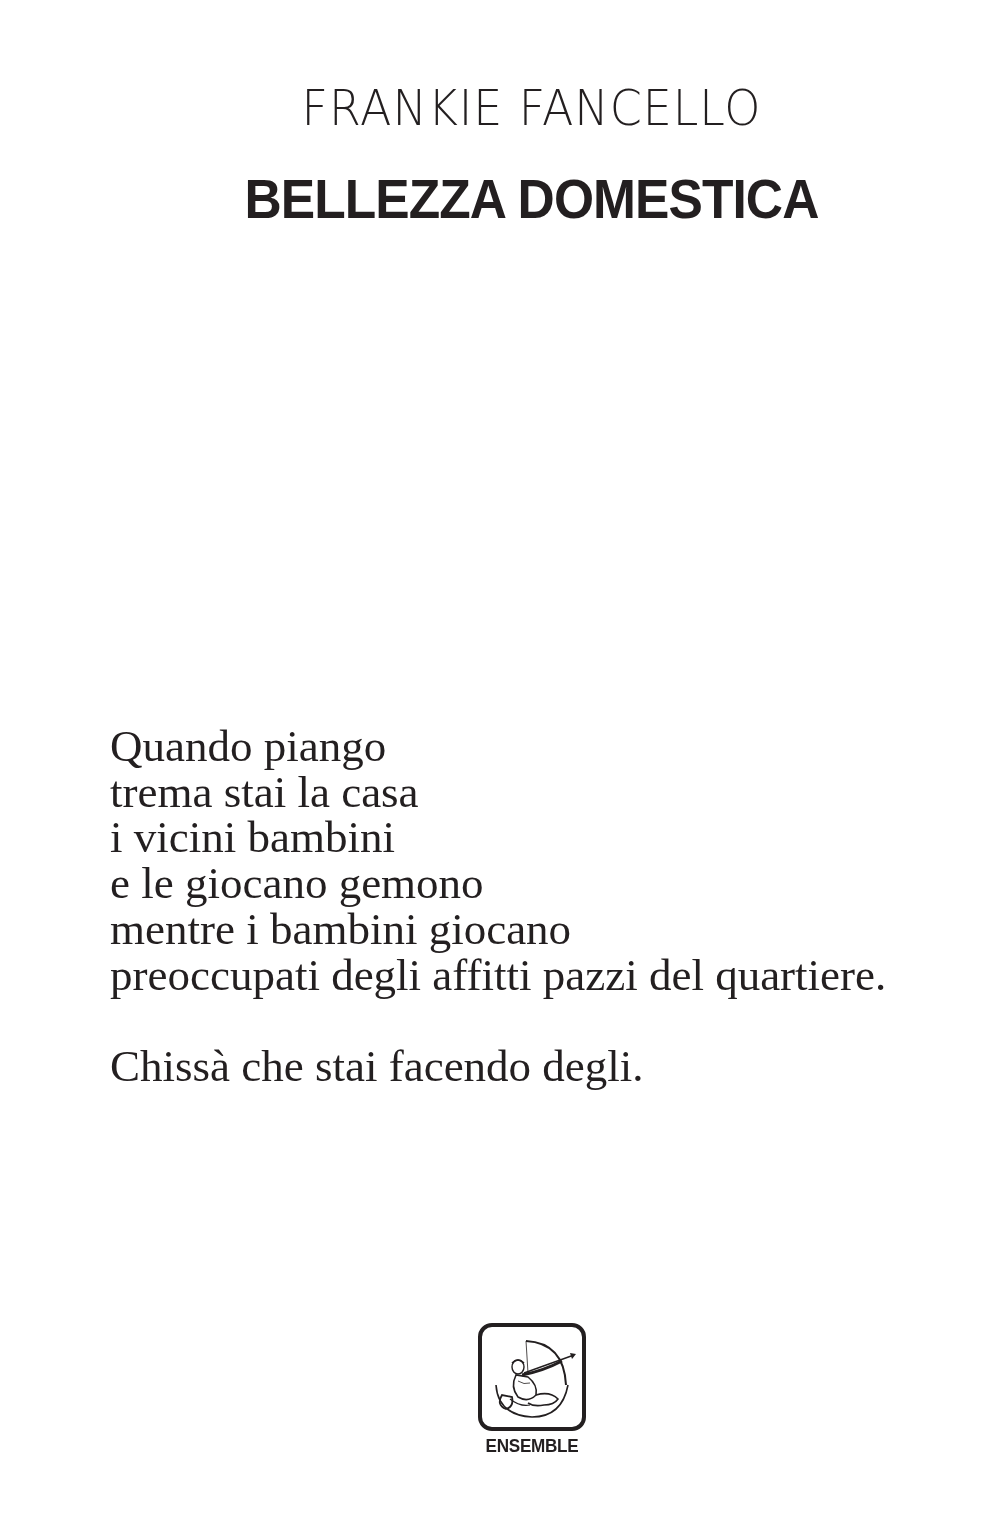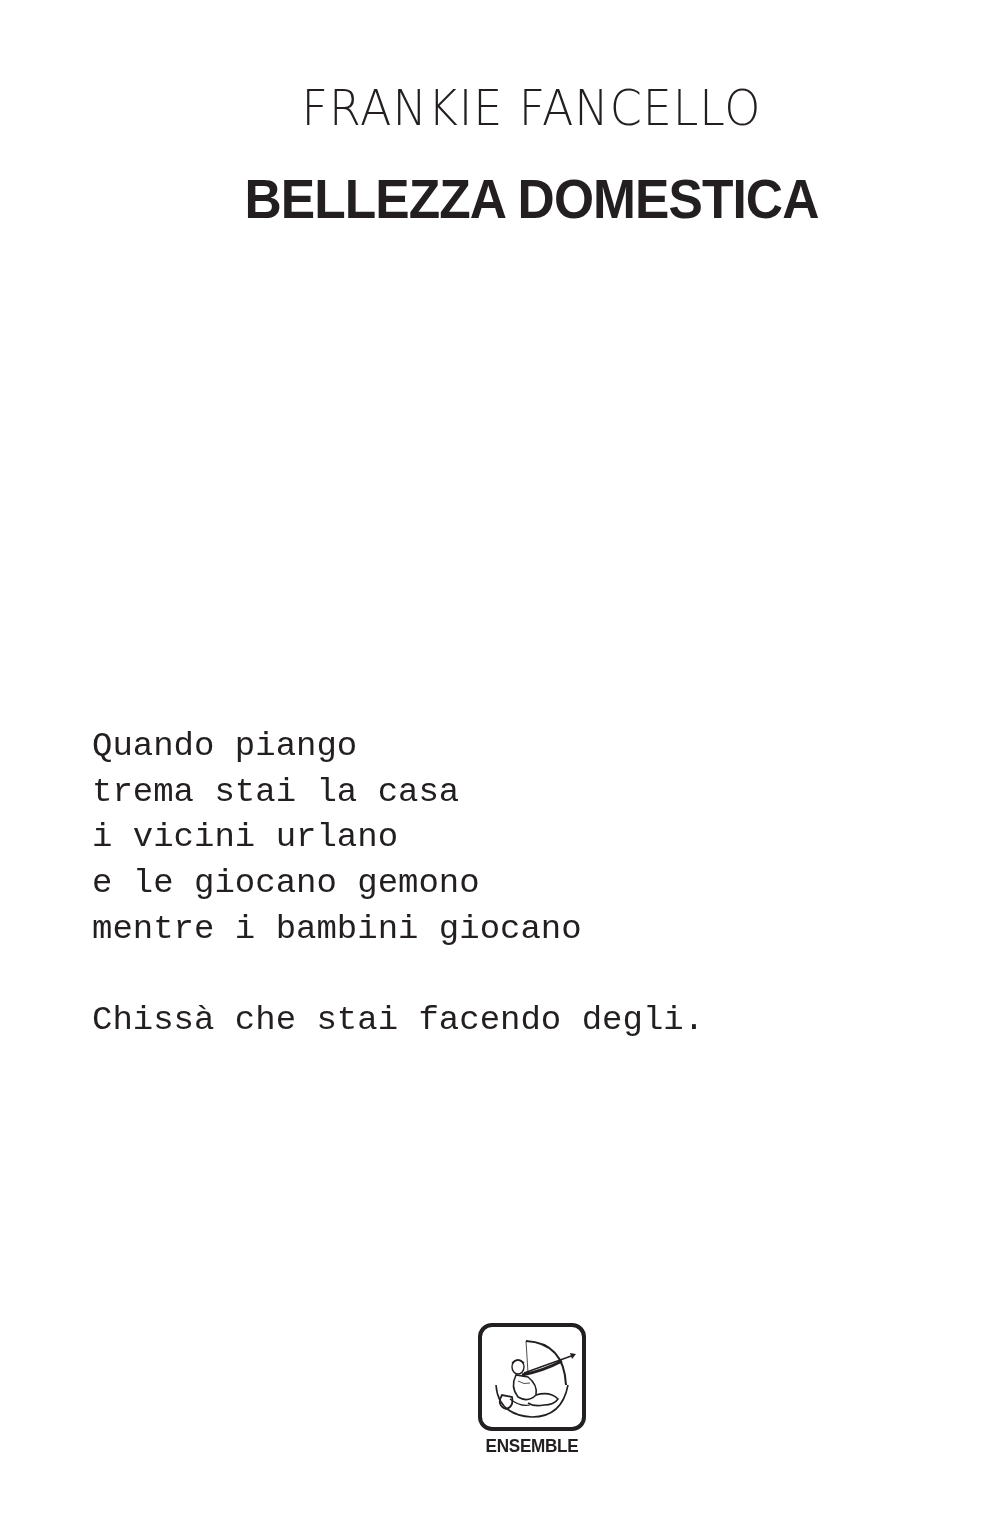--- a/index.html
+++ b/index.html
@@ -40,24 +40,24 @@
     font-weight: 700;
     font-size: 56px;
     line-height: 70px;
     letter-spacing: -1px;
     color: #231f20;
     transform: scaleX(0.92);
     transform-origin: 531px 0;
   }
   .poem {
     position: absolute;
-    left: 92px;
+    left: 110px;
     top: 724px;
-    font-family: Liberation Mono, monospace;
-    font-size: 34px;
+    font-family: Liberation Serif, serif;
+    font-size: 45px;
     line-height: 45.7px;
     color: #231f20;
   }
   .poem .line {
     display: block;
     white-space: nowrap;
   }
   .poem .stanza-gap {
     display: block;
     height: 45.7px;
@@ -97,23 +97,24 @@
 </head>
 <body>
 
 <div class="author">FRANKIE FANCELLO</div>
 <div class="title">BELLEZZA DOMESTICA</div>
 
 <div class="poem">
   <div>
     <span class="line">Quando piango</span>
     <span class="line">trema stai la casa</span>
-    <span class="line">i vicini urlano</span>
+    <span class="line">i vicini bambini</span>
     <span class="line">e le giocano gemono</span>
     <span class="line">mentre i bambini giocano</span>
+    <span class="line">preoccupati degli affitti pazzi del quartiere.</span>
   </div>
   <span class="stanza-gap"></span>
   <div>
     <span class="line">Chissà che stai facendo degli.</span>
   </div>
 </div>
 
 <div class="logo">
   <svg viewBox="0 0 88 88" xmlns="http://www.w3.org/2000/svg">
 

